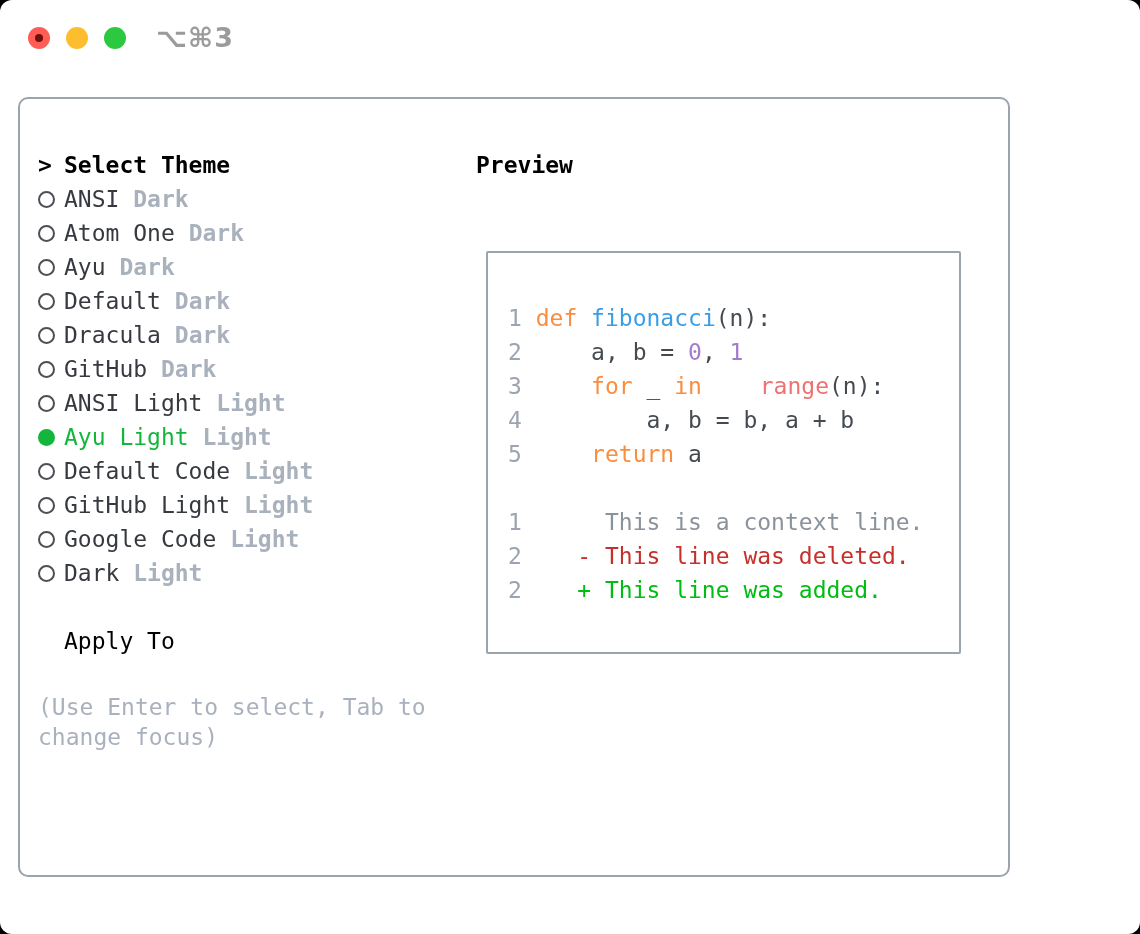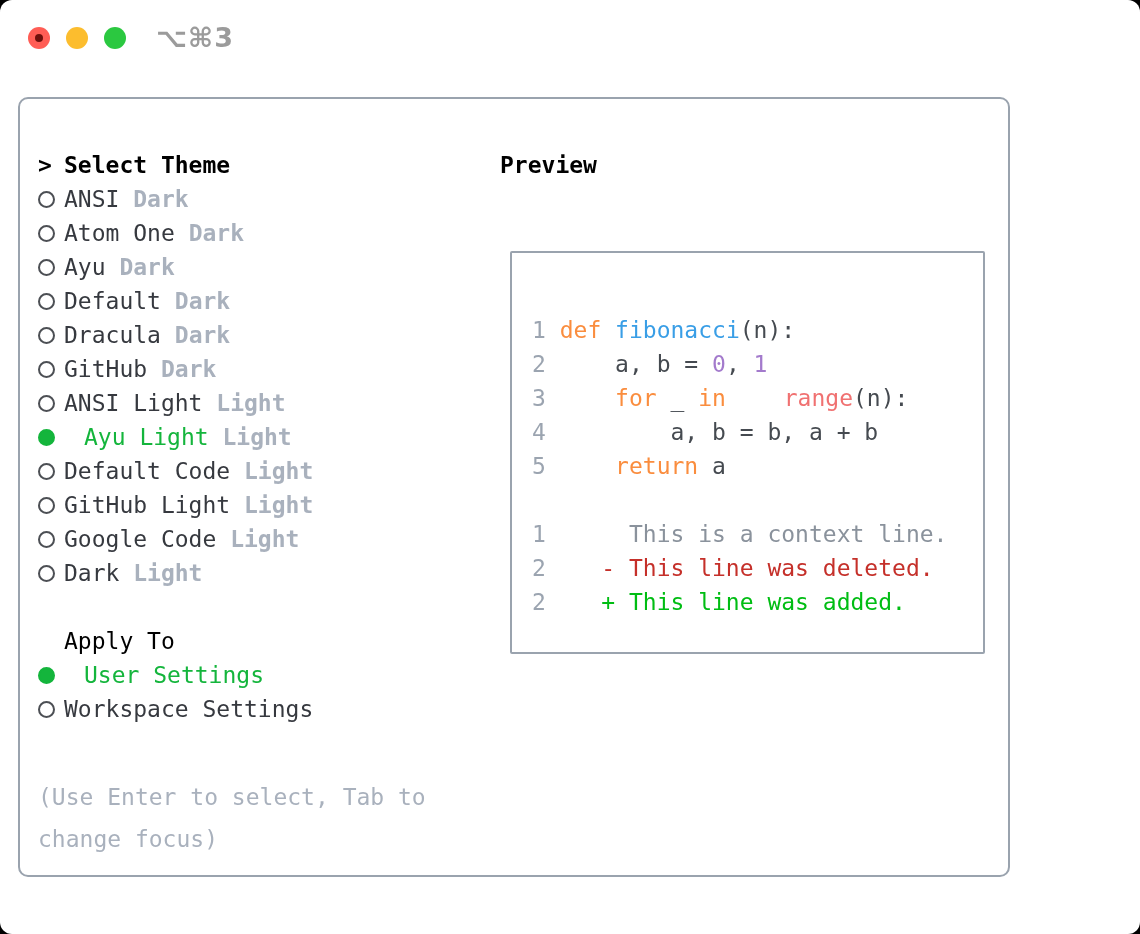--- a/index.html
+++ b/index.html
@@ -35,32 +35,32 @@
     border:2px solid var(--border);border-radius:10px;background:#fff;box-sizing:border-box;
   }
   
   .left-pane{position:absolute;left:18px;top:49px;width:430px;}
   .row{display:flex;line-height:34px;font-size:23px;color:var(--dark-text);}
   .marker-col{width:26px;flex:0 0 26px;display:flex;align-items:center;}
   .prefix{font-weight:bold;color:#000;}
   .hdr{font-weight:bold;color:#000;}
   .radio{width:13px;height:13px;border:2px solid #4c4f54;border-radius:50%;box-sizing:content-box;}
   .radio.on{background:var(--accent-green);border-color:var(--accent-green);}
-  .row.selected .item-name{color:var(--accent-green);margin-left:20px;}
+  .row.selected .item-name{color:var(--accent-green);}
   .tag{color:var(--muted);margin-left:13.85px;font-weight:bold;}
   .spacer{height:34px;}
   .apply-hdr{color:#000;}
-  .hint{margin-top:16px;font-size:23px;line-height:42px;color:var(--muted);}
-  
-  .right-pane{position:absolute;left:480px;top:49px;width:500px;}
+  .hint{margin-top:0;font-size:23px;line-height:30px;color:var(--muted);}
+  
+  .right-pane{position:absolute;left:456px;top:49px;width:500px;}
   .preview-title{font-size:23px;line-height:34px;font-weight:bold;color:#000;}
   .preview-box{
     position:absolute;left:10px;top:103px;width:475px;height:403px;
     border:2px solid var(--border);border-radius:2px;box-sizing:border-box;
-    padding:60px 0 0 20px;overflow:hidden;
+    padding:48px 0 0 20px;overflow:hidden;
   }
   .pline{font-size:23px;line-height:34px;white-space:pre;color:var(--plain);}
   .ln{color:var(--ln);}
   .tok-kw{color:var(--kw);}
   .tok-fn{color:var(--fn);}
   .tok-bi{color:var(--bi);margin-left:44px;}
   .tok-num{color:var(--numlit);}
   .diff-context{color:var(--ctx);}
   .diff-deleted{color:var(--del);}
   .diff-added{color:var(--add);}
@@ -185,35 +185,20 @@
   </div>
 </div>
 
       <div class="spacer"></div>
 
       <div class="row">
         <span class="marker-col"></span>
         <span class="apply-hdr">Apply To</span>
       </div>
 
-      <div id="apply-options">
-  <div class="row selected">
-    <span class="marker-col">
-              <span class="radio on"></span>
-            </span>
-    <span class="item-name">User Settings</span>
-  </div>
-
-  <div class="row">
-    <span class="marker-col">
-              <span class="radio"></span>
-            </span>
-    <span class="item-name">Workspace Settings</span>
-  </div>
-</div>
 
       <div class="spacer"></div>
 
       <div class="hint">(Use Enter to select, Tab to change focus)</div>
     </div>
 
     <div class="right-pane">
       <div class="preview-title">Preview</div>
       <div class="preview-box">
         <div id="code-lines">

